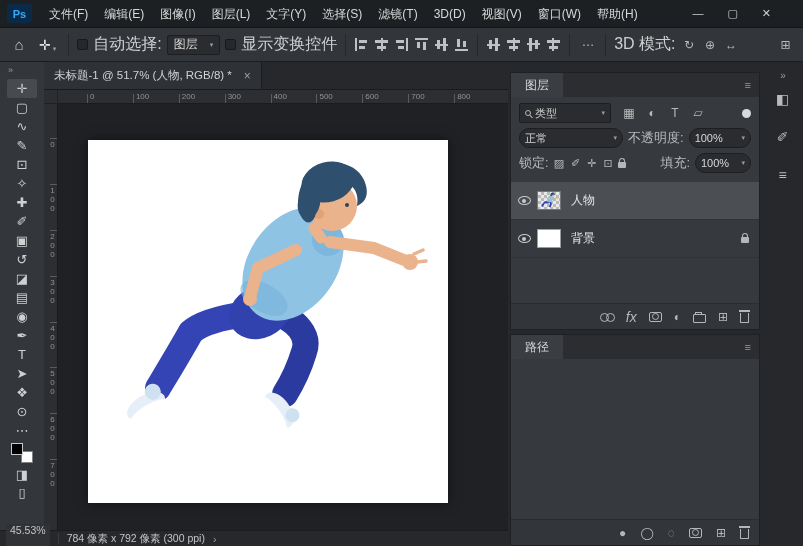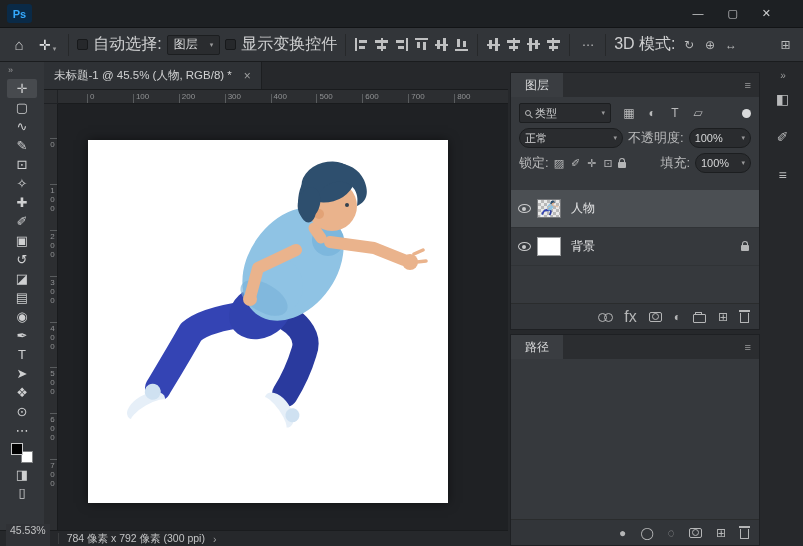--- a/index.html
+++ b/index.html
@@ -87,35 +87,35 @@
   .searchbox .c{margin-left:auto;font-size:7px;color:#9a9b9c}
   .filter-icons{display:flex;gap:9px;margin-left:6px}
   .filter-icons span{font-size:12px;color:#b9babb;width:14px;text-align:center}
   .toggle-dot{margin-left:auto;width:9px;height:9px;border-radius:50%;background:#d9dadb;flex:none}
   .dd-sm{display:flex;align-items:center;background:#2a2c2f;border:1px solid #1c1e20;border-radius:10px;
          height:20px;padding:0 5px;font-size:11px;color:#d6d7d8;white-space:nowrap}
   .dd-sm .c{margin-left:auto;padding-left:8px;font-size:7px;color:#9a9b9c}
   .plbl{font-size:13px;color:#b9babb;white-space:nowrap}
   .lock-icons{display:flex;gap:7px;align-items:center}
   .lock-icons .g{font-size:11px;color:#b9babb}
-  .layer-list{margin:12px -8px 0;flex:none}
+  .layer-list{margin:4px -8px 0;flex:none}
   .layer-row{display:flex;align-items:center;height:38px;padding:0 10px 0 0;border-bottom:1px solid #303336}
   .layer-row.selected{background:#4b4f53}
   .eye-cell{width:26px;display:grid;place-items:center;flex:none}
   .thumb{width:24px;height:19px;border:1px solid #75777a;flex:none;position:relative;overflow:hidden}
   .thumb.white{background:#fff;border-color:#9a9c9e}
   .checker{background-image:linear-gradient(45deg,#b8b8b8 25%,transparent 25%,transparent 75%,#b8b8b8 75%),
                            linear-gradient(45deg,#b8b8b8 25%,#e9e9e9 25%,#e9e9e9 75%,#b8b8b8 75%);
            background-size:6px 6px;background-position:0 0,3px 3px;background-color:#e9e9e9}
   .layer-name{margin-left:10px;font-size:12px;color:#e2e3e4}
   .row-lock{margin-left:auto}
   .pfooter{flex:none;height:26px;background:#323539;border-top:1px solid #2a2c2d;
            display:flex;align-items:center;justify-content:flex-end;gap:12px;padding:0 10px;color:#b5b6b7}
   .pfooter .g{font-size:12px}
-  .fx{font-size:16px}
+  .fx{font-style:italic;font-size:14px}
   .paths-body{flex:1;background:#36393d}
 
   
   .icon-eye{width:13px;height:9px;border:1px solid #c8c9ca;border-radius:50%;position:relative}
   .icon-eye::before{content:"";position:absolute;left:3.5px;top:1.8px;width:4px;height:4px;border-radius:50%;background:#c8c9ca}
   .icon-search{width:6px;height:6px;border:1.3px solid #b5b6b7;border-radius:50%;position:relative;flex:none}
   .icon-search::after{content:"";position:absolute;right:-3px;bottom:-2px;width:4px;height:1.3px;background:#b5b6b7;transform:rotate(45deg)}
   .icon-lock{width:8px;height:6px;background:#b5b6b7;position:relative;border-radius:1px;margin-top:3px;flex:none}
   .icon-lock::before{content:"";position:absolute;top:-4px;left:1px;width:4px;height:4px;border:1.5px solid #b5b6b7;border-bottom:none;border-radius:3px 3px 0 0}
   .icon-chain{position:relative;width:14px;height:8px}
@@ -141,20 +141,33 @@
   .vsep2{width:1px;height:11px;background:#3a3c3e}
   .chev{color:#9a9b9c}
 </style>
 </head>
 <body>
 
 <div class="app">
 
   <div class="menubar">
     <div class="ps-logo">Ps</div>
+    <div class="menus">
+        <span>文件(F)</span>
+        <span>编辑(E)</span>
+        <span>图像(I)</span>
+        <span>图层(L)</span>
+        <span>文字(Y)</span>
+        <span>选择(S)</span>
+        <span>滤镜(T)</span>
+        <span>3D(D)</span>
+        <span>视图(V)</span>
+        <span>窗口(W)</span>
+        <span>帮助(H)</span>
+      </div>
     <div class="win-controls">
         <span>—</span>
         <span>▢</span>
         <span>✕</span>
       </div>
   </div>
 
   <div class="options">
     <span class="opt-home">⌂</span>
     <span class="opt-tool">
@@ -221,21 +234,21 @@
       <span class="sw-bg" style="background: rgb(255, 255, 255);"></span>
       <span class="sw-fg" style="background: rgb(0, 0, 0);"></span>
     </div>
     <div class="tool-extra">◨</div>
     <div class="tool-extra">▯</div>
   </div>
 
   <div class="canvas-zone">
     <div class="doc-tabs">
       <div class="doc-tab">
-        <span>未标题-1 @ 45.5% (人物, RGB/8) *</span>
+        <span>未标题-1 @ 51.7% (人物, RGB/8) *</span>
         <span class="x">×</span>
       </div>
     </div>
     <div class="ruler-corner"></div>
     <div class="hruler">
         <span class="hr-num">0</span>
         <span class="hr-num">100</span>
         <span class="hr-num">200</span>
         <span class="hr-num">300</span>
         <span class="hr-num">400</span>

